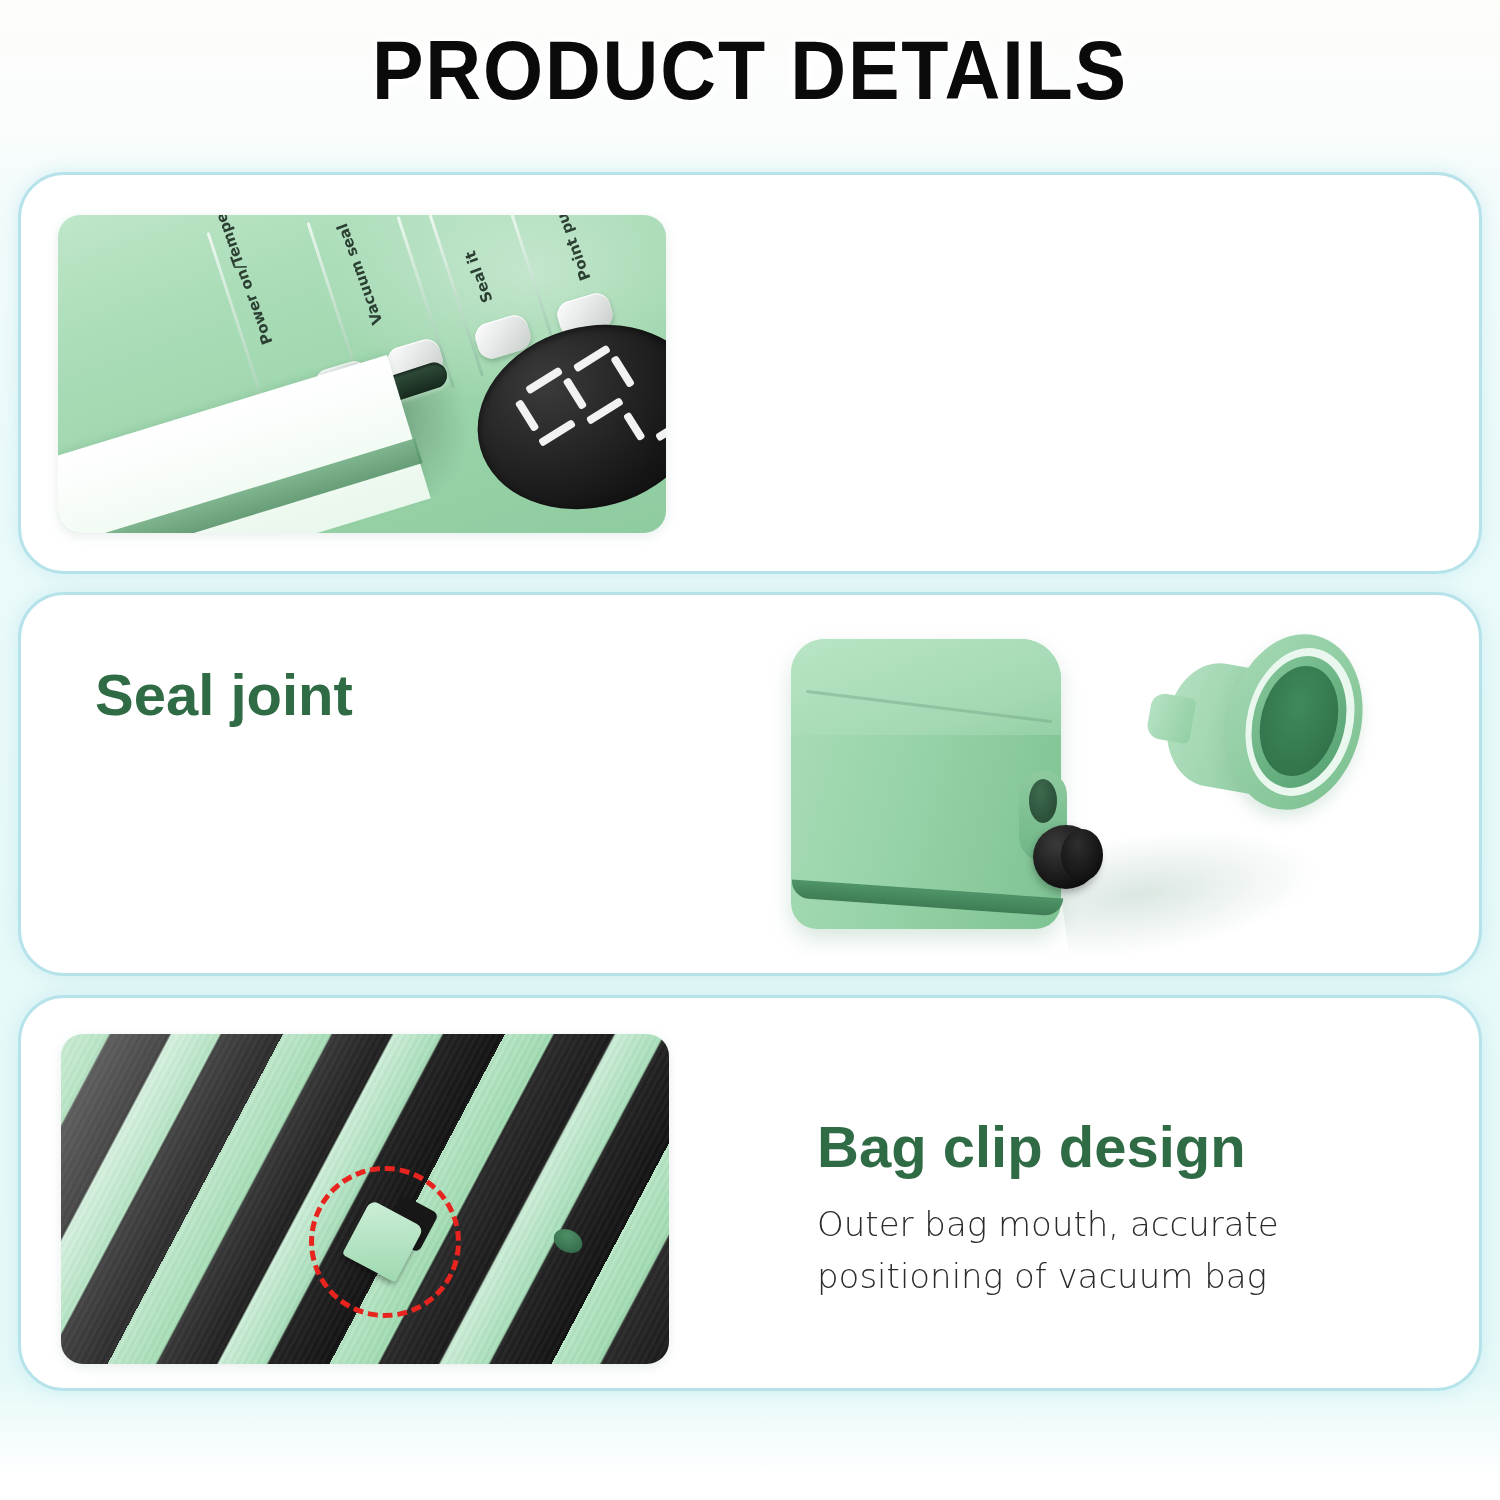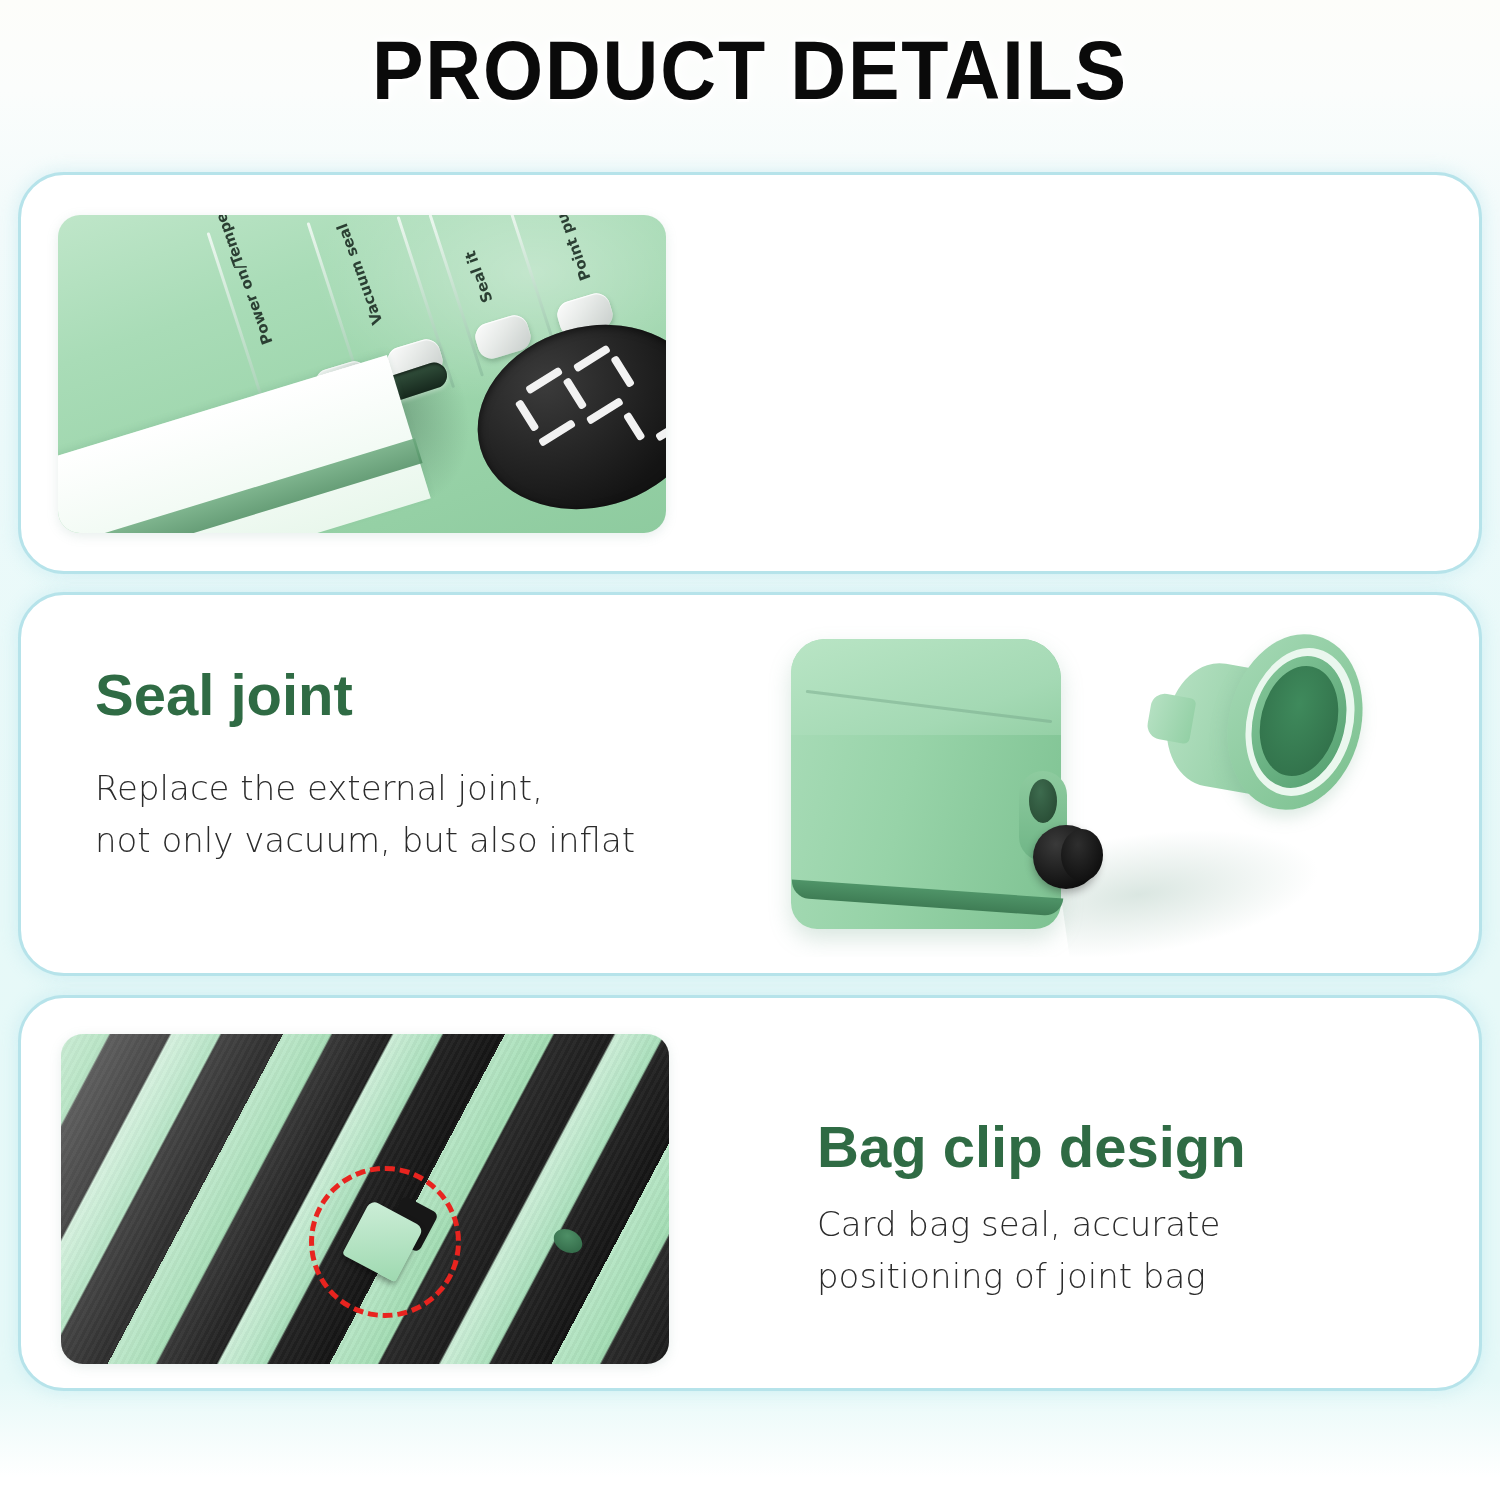--- a/index.html
+++ b/index.html
@@ -359,24 +359,20 @@
     <div class="p1-edge"></div>
     <div class="p1-edge2"></div>
   </div>
 
 </div>
 
 <div class="card" id="card-2">
 
   <div class="txt" id="text-2" style="position:absolute; left:74px; top:66px;">
     <div class="heading">Seal joint</div>
-    <div class="body-wrap">
-      <div class="body-line">Replace the external joint,</div>
-      <div class="body-line">not only vacuum, but also inflat</div>
-    </div>
   </div>
 
   <div class="photo" id="photo-2">
     <div class="p2-bg"></div>
     <div class="p2-shadow"></div>
     <div class="p2-body"></div>
     <div class="p2-top"></div>
     <div class="p2-topline"></div>
     <div class="p2-port-ring"></div>
     <div class="p2-port-hole"></div>
@@ -401,17 +397,17 @@
     <div class="p3-rail"></div>
     <div class="p3-notch"></div>
     <div class="p3-tab"></div>
     <div class="p3-screw"></div>
     <div class="p3-circle"></div>
   </div>
 
   <div class="txt" id="text-3" style="position:absolute; left:796px; top:115px;">
     <div class="heading">Bag clip design</div>
     <div class="body-wrap">
-      <div class="body-line">Card bag seal, accurate</div>
-      <div class="body-line">positioning of joint bag</div>
+      <div class="body-line">Outer bag mouth, accurate</div>
+      <div class="body-line">positioning of vacuum bag</div>
     </div>
   </div>
 </div>
 
 </body></html>

